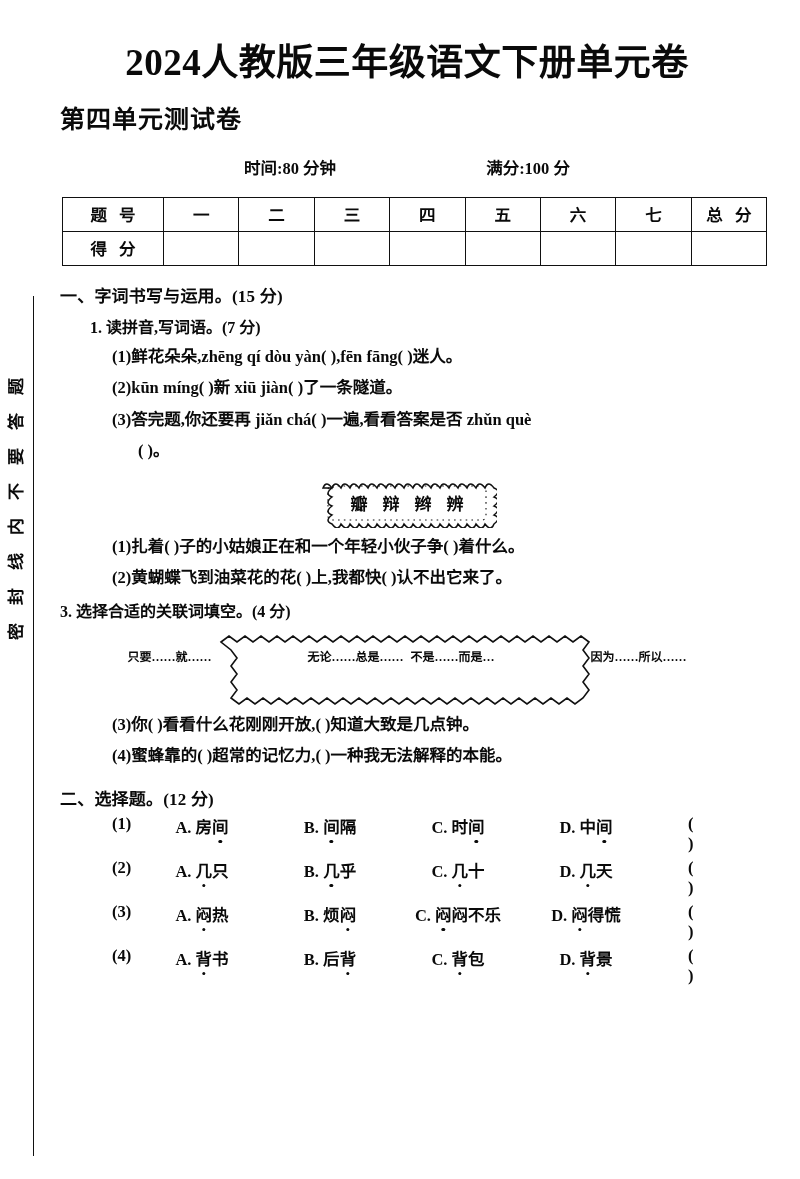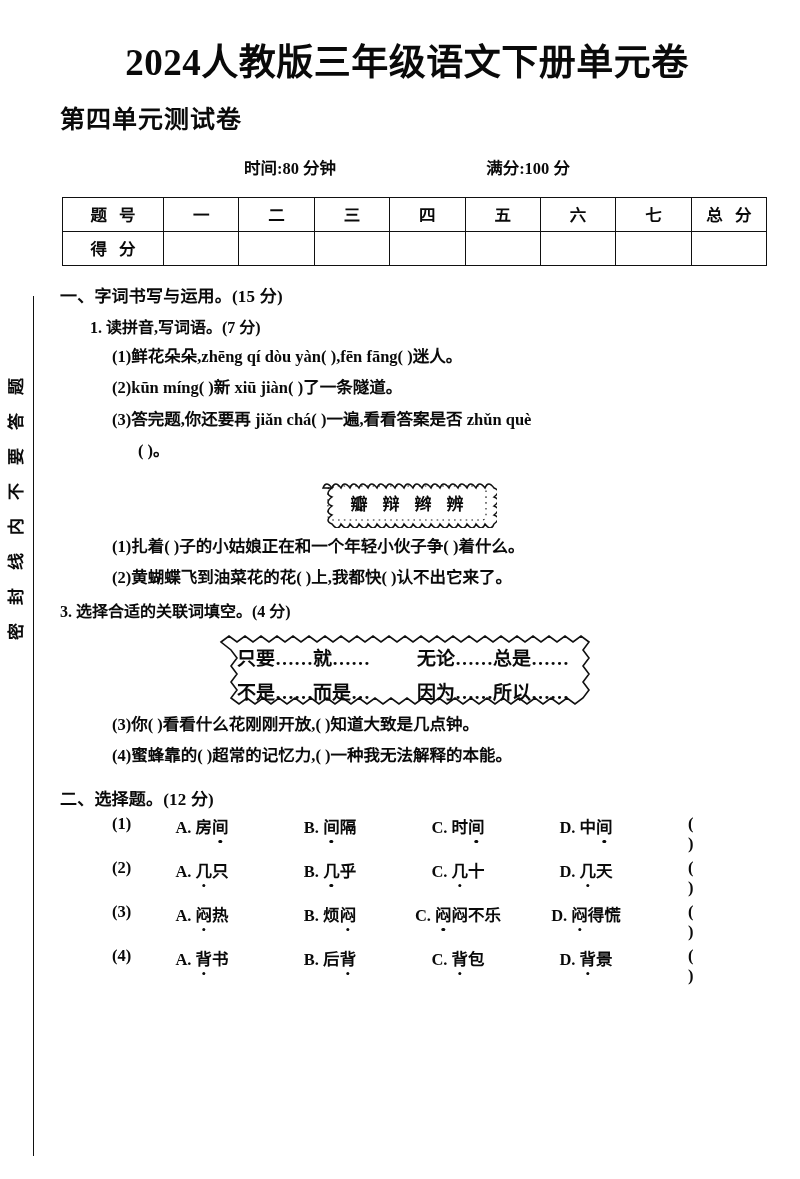--- a/index.html
+++ b/index.html
@@ -167,29 +167,29 @@
     width: 388px;
     height: 72px;
   }
   .conj-box svg {
     position: absolute;
     left: 0; top: 0;
     width: 388px; height: 72px;
   }
   .conj-inner {
     position: absolute;
-    left: 0; top: 4px;
+    left: 0; top: 13px;
     width: 388px; height: 72px;
     display: flex;
-    flex-direction: column;
+    flex-direction: row;
     justify-content: center;
     gap: 7px;
     padding: 0 24px;
     box-sizing: border-box;
-    font-size: 19px;
+    font-size: 12px;
     font-weight: 700;
     font-family: "Liberation Serif", "DejaVu Serif", serif;
   }
   .conj-line {
     display: flex;
     justify-content: flex-start;
     gap: 30px;
   }
   .conj-line span { white-space: nowrap; }
   .conj-line span:first-child { width: 150px; }

